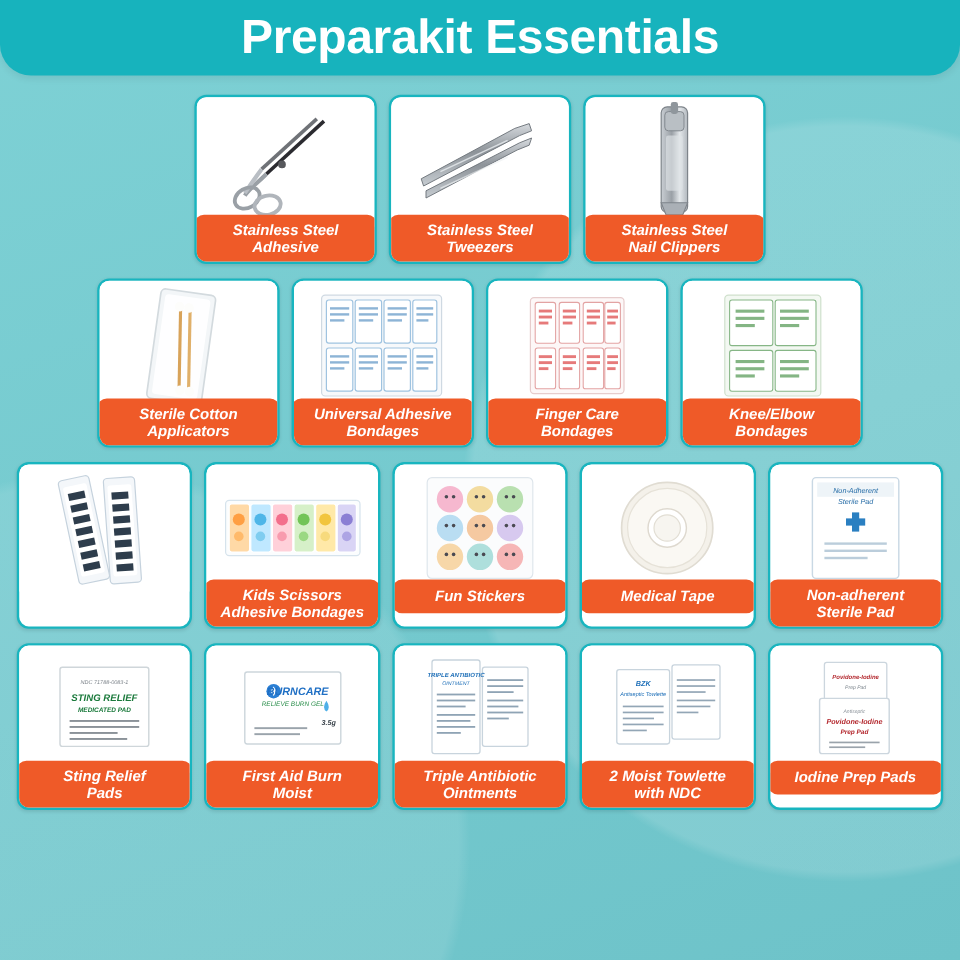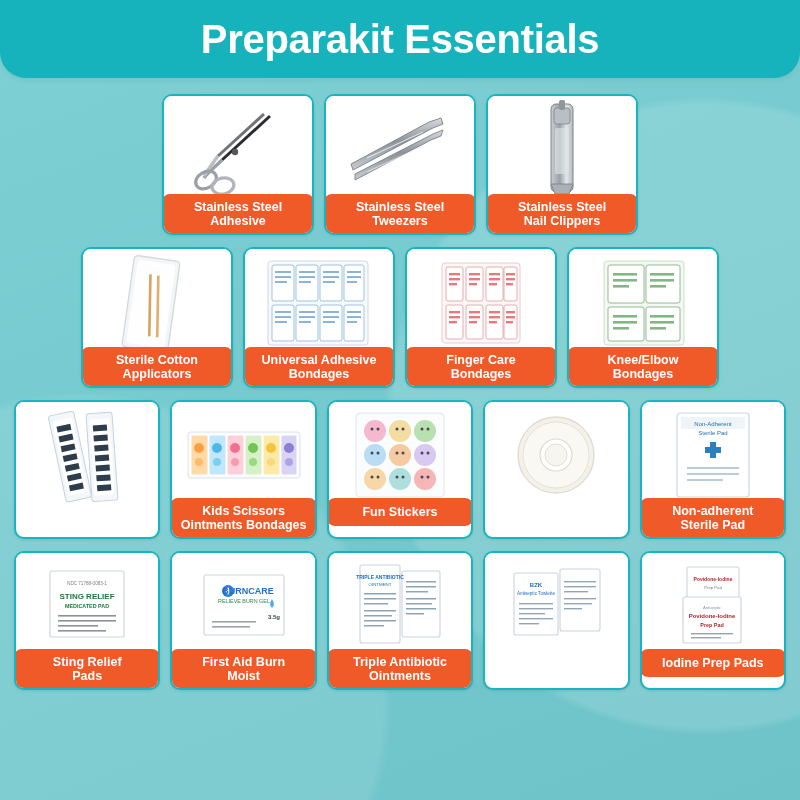--- a/index.html
+++ b/index.html
@@ -18,40 +18,41 @@
     position: absolute;
     inset: 0;
     background:
       radial-gradient(circle at 88% 52%, rgba(255,255,255,0.13) 0 38%, rgba(255,255,255,0) 39%),
       radial-gradient(circle at 10% 88%, rgba(255,255,255,0.10) 0 30%, rgba(255,255,255,0) 31%),
       linear-gradient(160deg, #7ed1d5 0%, #74c9ce 55%, #6ec3c9 100%);
   }
   .header {
     position: relative;
     margin: 0 0 0 0;
-    height: 78px;
+    height: 63px;
     background: #17b3bd;
     border-bottom-left-radius: 26px;
     border-bottom-right-radius: 26px;
     display: flex;
     align-items: center;
     justify-content: center;
     box-shadow: 0 2px 6px rgba(0,0,0,0.07);
   }
   .header h1 {
     margin: 0;
     color: #ffffff;
     font-size: 40px;
     font-weight: bold;
     letter-spacing: -0.3px;
   }
   .grid-wrap {
     position: relative;
     padding: 16px 14px 12px 14px;
     box-sizing: border-box;
+    font-style: italic;
   }
   .row {
     display: flex;
     gap: 10px;
     margin-bottom: 12px;
     justify-content: center;
   }
   .row.r1 { justify-content: center; }
   .card {
     width: 148px;
@@ -403,21 +404,21 @@
             <circle cx="91" cy="38" r="5" fill="#f2c53d"></circle>
               <circle cx="91" cy="52" r="4" fill="#f7da7d"></circle>
             <circle cx="109" cy="38" r="5" fill="#8b7fd4"></circle>
               <circle cx="109" cy="52" r="4" fill="#ada4e4"></circle>
           </g>
         </svg>
       </div>
       <div class="label">
         <span>
           <span>Kids Scissors</span><br>
-          <span>Ointments Bondages</span>
+          <span>Adhesive Bondages</span>
         </span>
       </div>
     </div>
 
     <div class="card tall">
       <div class="art">
         <svg width="116" height="100" viewBox="0 0 116 100">
           <rect x="14" y="8" width="88" height="84" rx="4" fill="#fbfcfd" stroke="#dfe6ec" stroke-width="1"></rect>
           <g>
             <circle cx="33" cy="26" r="11" fill="#f6b8cf"></circle>
@@ -458,20 +459,23 @@
     </div>
 
     <div class="card tall">
       <div class="art">
         <svg width="104" height="100" viewBox="0 0 104 100">
           <circle cx="52" cy="50" r="38" fill="#f4f1ea" stroke="#e0dcd2" stroke-width="1.4"></circle>
           <circle cx="52" cy="50" r="33" fill="#faf8f3" stroke="#e6e2d8" stroke-width="1"></circle>
           <circle cx="52" cy="50" r="16" fill="#ffffff" stroke="#ded9cf" stroke-width="1.2"></circle>
           <circle cx="52" cy="50" r="11" fill="#f7f5f0" stroke="#e2ded4" stroke-width="1"></circle>
         </svg>
+      </div>
+      <div class="label">
+        <span>Medical Tape</span>
       </div>
     </div>
 
     <div class="card tall">
       <div class="art">
         <svg width="104" height="100" viewBox="0 0 104 100">
           <rect x="16" y="8" width="72" height="84" rx="3" fill="#ffffff" stroke="#c9d8e4" stroke-width="1.2"></rect>
           <rect x="20" y="12" width="64" height="12" fill="#eef4f8"></rect>
           <text x="52" y="21" font-family="Liberation Sans, sans-serif" font-size="6" fill="#2a6fa8" text-anchor="middle">Non-Adherent</text>
           <text x="52" y="30" font-family="Liberation Sans, sans-serif" font-size="6" fill="#2a6fa8" text-anchor="middle">Sterile Pad</text>
@@ -593,20 +597,26 @@
             <rect x="19" y="66" width="20" height="1.4"></rect>
             <rect x="64" y="24" width="32" height="1.4"></rect>
               <rect x="64" y="29" width="32" height="1.4"></rect>
             <rect x="64" y="34" width="24" height="1.4"></rect>
               <rect x="64" y="41" width="32" height="1.4"></rect>
             <rect x="64" y="46" width="28" height="1.4"></rect>
               <rect x="64" y="51" width="18" height="1.4"></rect>
           </g>
         </svg>
       </div>
+      <div class="label">
+        <span>
+          <span>2 Moist Towlette</span><br>
+          <span>with NDC</span>
+        </span>
+      </div>
     </div>
 
     <div class="card tall">
       <div class="art">
         <svg width="112" height="98" viewBox="0 0 112 98">
           <rect x="30" y="10" width="52" height="32" rx="2" fill="#ffffff" stroke="#ccd6de" stroke-width="1.1"></rect>
           <text x="56" y="24" font-size="5" font-weight="bold" fill="#b3272d" text-anchor="middle" font-family="Liberation Sans, sans-serif">Povidone-Iodine</text>
           <text x="56" y="32" font-size="4.2" fill="#7b848c" text-anchor="middle" font-family="Liberation Sans, sans-serif">Prep Pad</text>
           <rect x="26" y="40" width="58" height="46" rx="2" fill="#ffffff" stroke="#ccd6de" stroke-width="1.2"></rect>
           <text x="55" y="52" font-size="4.2" fill="#8b9299" text-anchor="middle" font-family="Liberation Sans, sans-serif">Antiseptic</text>

